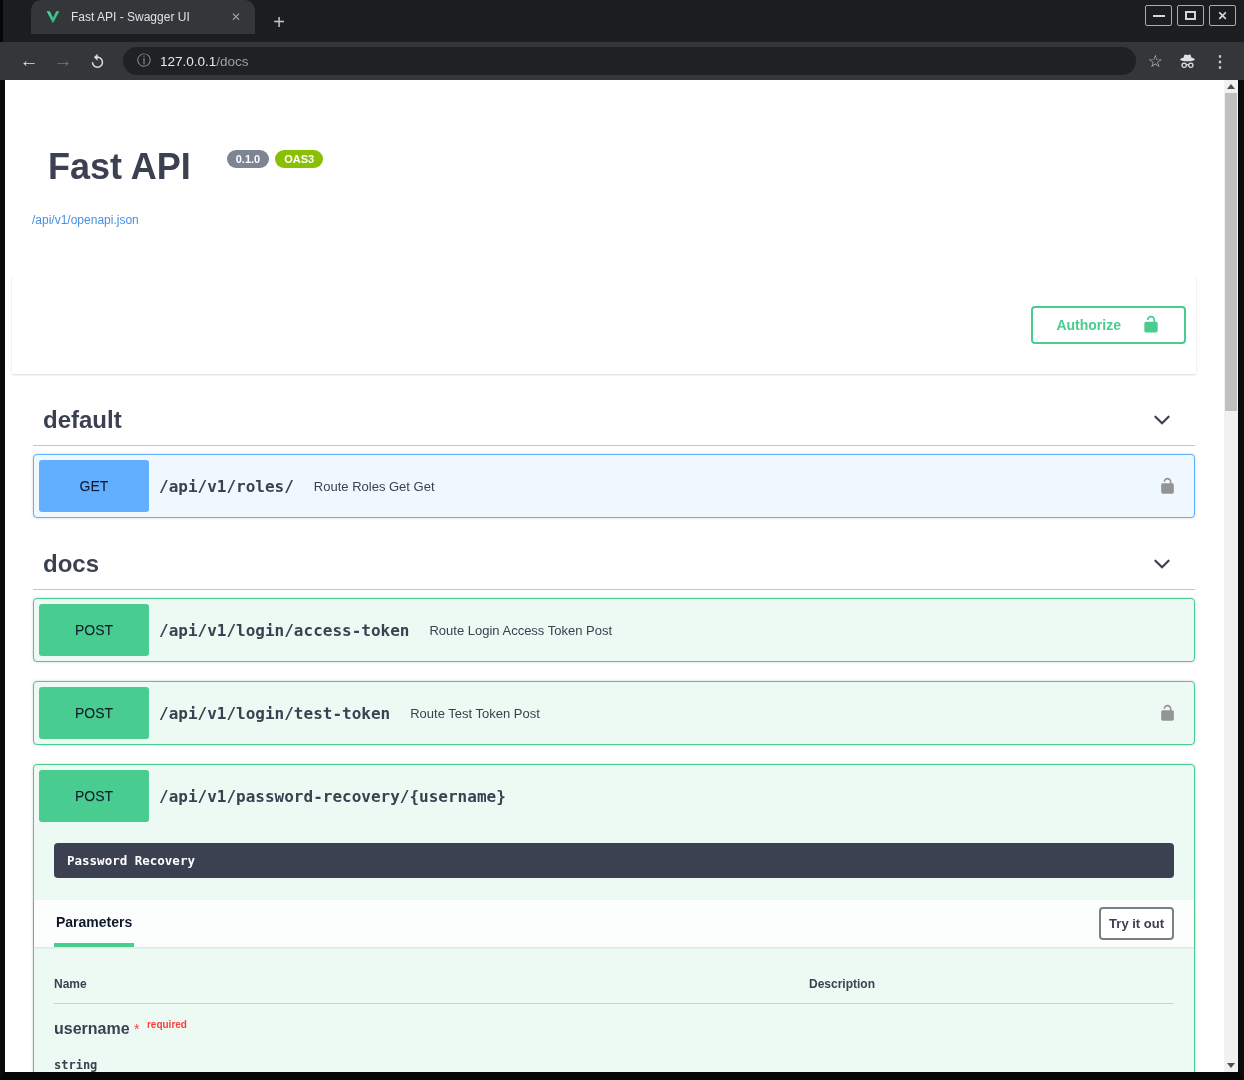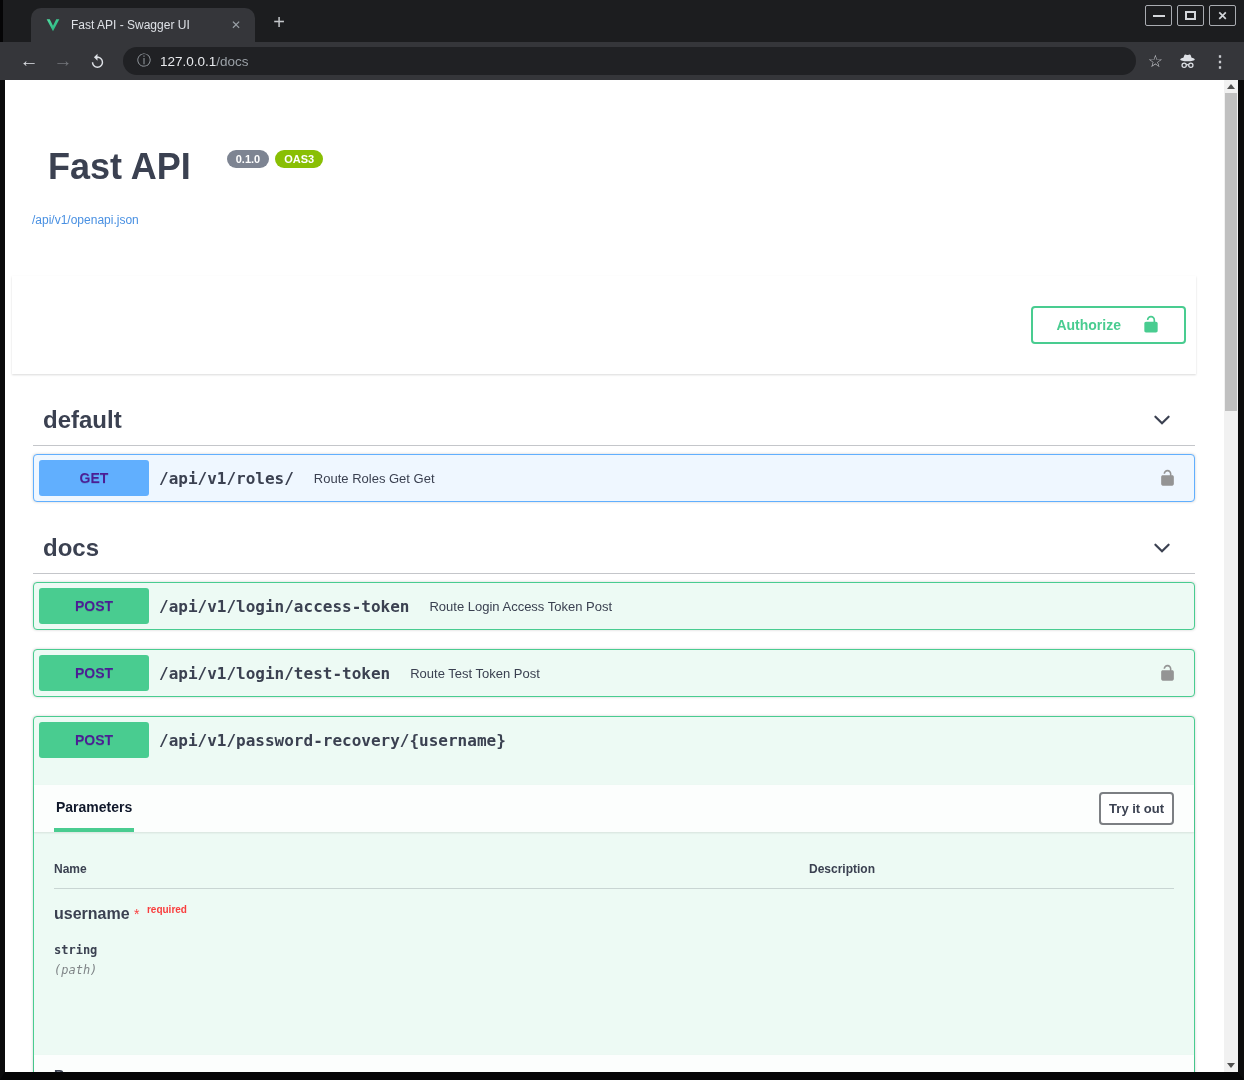--- a/index.html
+++ b/index.html
@@ -7,21 +7,21 @@
   body {
     width:1244px; height:1080px; overflow:hidden;
     font-family:"Liberation Sans", sans-serif;
     background:#0b0b0c;
   }
   .window { width:1244px; height:1080px; display:flex; flex-direction:column; }
 
   
   .titlebar { height:42px; background:#1c1d1f; position:relative; flex:none;
               border-left:3px solid #050506; }
-  .tab { position:absolute; left:28px; top:8px; width:224px; height:34px;
+  .tab { position:absolute; left:28px; top:0; width:224px; height:34px;
          background:#35363a; border-radius:10px 10px 0 0;
          display:flex; align-items:center; padding:0 10px 0 14px; }
   .tab-title { color:#dee1e6; font-size:12px; flex:1; margin-left:10px; white-space:nowrap;
                overflow:hidden; }
   .tab-close { color:#9aa0a6; font-size:12px; padding:2px 4px; cursor:default; }
   .new-tab { position:absolute; left:264px; top:12px; color:#c4c7ca; font-size:20px;
              line-height:20px; width:24px; text-align:center; }
   .win-controls { position:absolute; right:8px; top:5px; display:flex; gap:5px; }
   .win-btn { width:27px; height:21px; border:1px solid #a9acb1; border-radius:2px;
              display:flex; align-items:center; justify-content:center; color:#d3d6da; }
@@ -79,22 +79,22 @@
   .section { margin:20px 29px 0 28px; }
   .section-hd { display:flex; justify-content:space-between; align-items:center;
                 padding:12px 22px 11px 10px; border-bottom:1px solid rgba(59,65,81,.3); }
   .section-hd h3 { margin:0; font-size:24px; font-weight:700; color:#3b4151; }
 
   .opblock { margin:8px 0 19px; border-radius:4px; border:1px solid;
              box-shadow:0 0 3px rgba(0,0,0,.19); }
   .opblock.get  { border-color:#61affe; background:#eff7ff; }
   .opblock.post { border-color:#49cc90; background:#edfaf4; }
   .op-summary { display:flex; align-items:center; padding:5px; }
-  .op-method { width:110px; text-align:center; padding:10px 0; border-radius:3px;
-               color:#4c1d95; font-size:14px; font-weight:700;
+  .op-method { width:110px; text-align:center; padding:18px 0; border-radius:3px;
+               color:#0f172a; font-size:14px; font-weight:400;
                text-shadow:0 1px 0 rgba(0,0,0,.1); flex:none; }
   .op-method.get  { background:#61affe; }
   .op-method.post { background:#49cc90; }
   .op-path { font-family:"DejaVu Sans Mono", monospace; font-size:16px; font-weight:700;
              color:#3b4151; padding:0 10px; }
   .op-desc { font-size:13px; color:#3b4151; padding:0 10px; flex:1; }
   .op-lock { margin-left:auto; margin-right:12px; color:#949494; display:flex; flex:none; }
 
   .op-body { }
   .op-description-bar { margin:16px 20px 0; background:#3b4151; border-radius:4px;
@@ -266,20 +266,21 @@
           </div>
         </div>
 
         <div class="opblock post">
           <div class="op-summary">
             <span class="op-method post">POST</span>
             <span class="op-path">/api/v1/password-recovery/{username}</span>
           </div>
 
           <div class="op-body">
+            <div class="op-description-bar">Password Recovery</div>
 
             <div class="op-section-hd">
               <span class="param-tab">Parameters</span>
               <button class="tryout-btn">Try it out</button>
             </div>
 
             <div class="params-table">
               <div class="pt-head">
                 <div class="pt-col-name">Name</div>
                 <div>Description</div>

